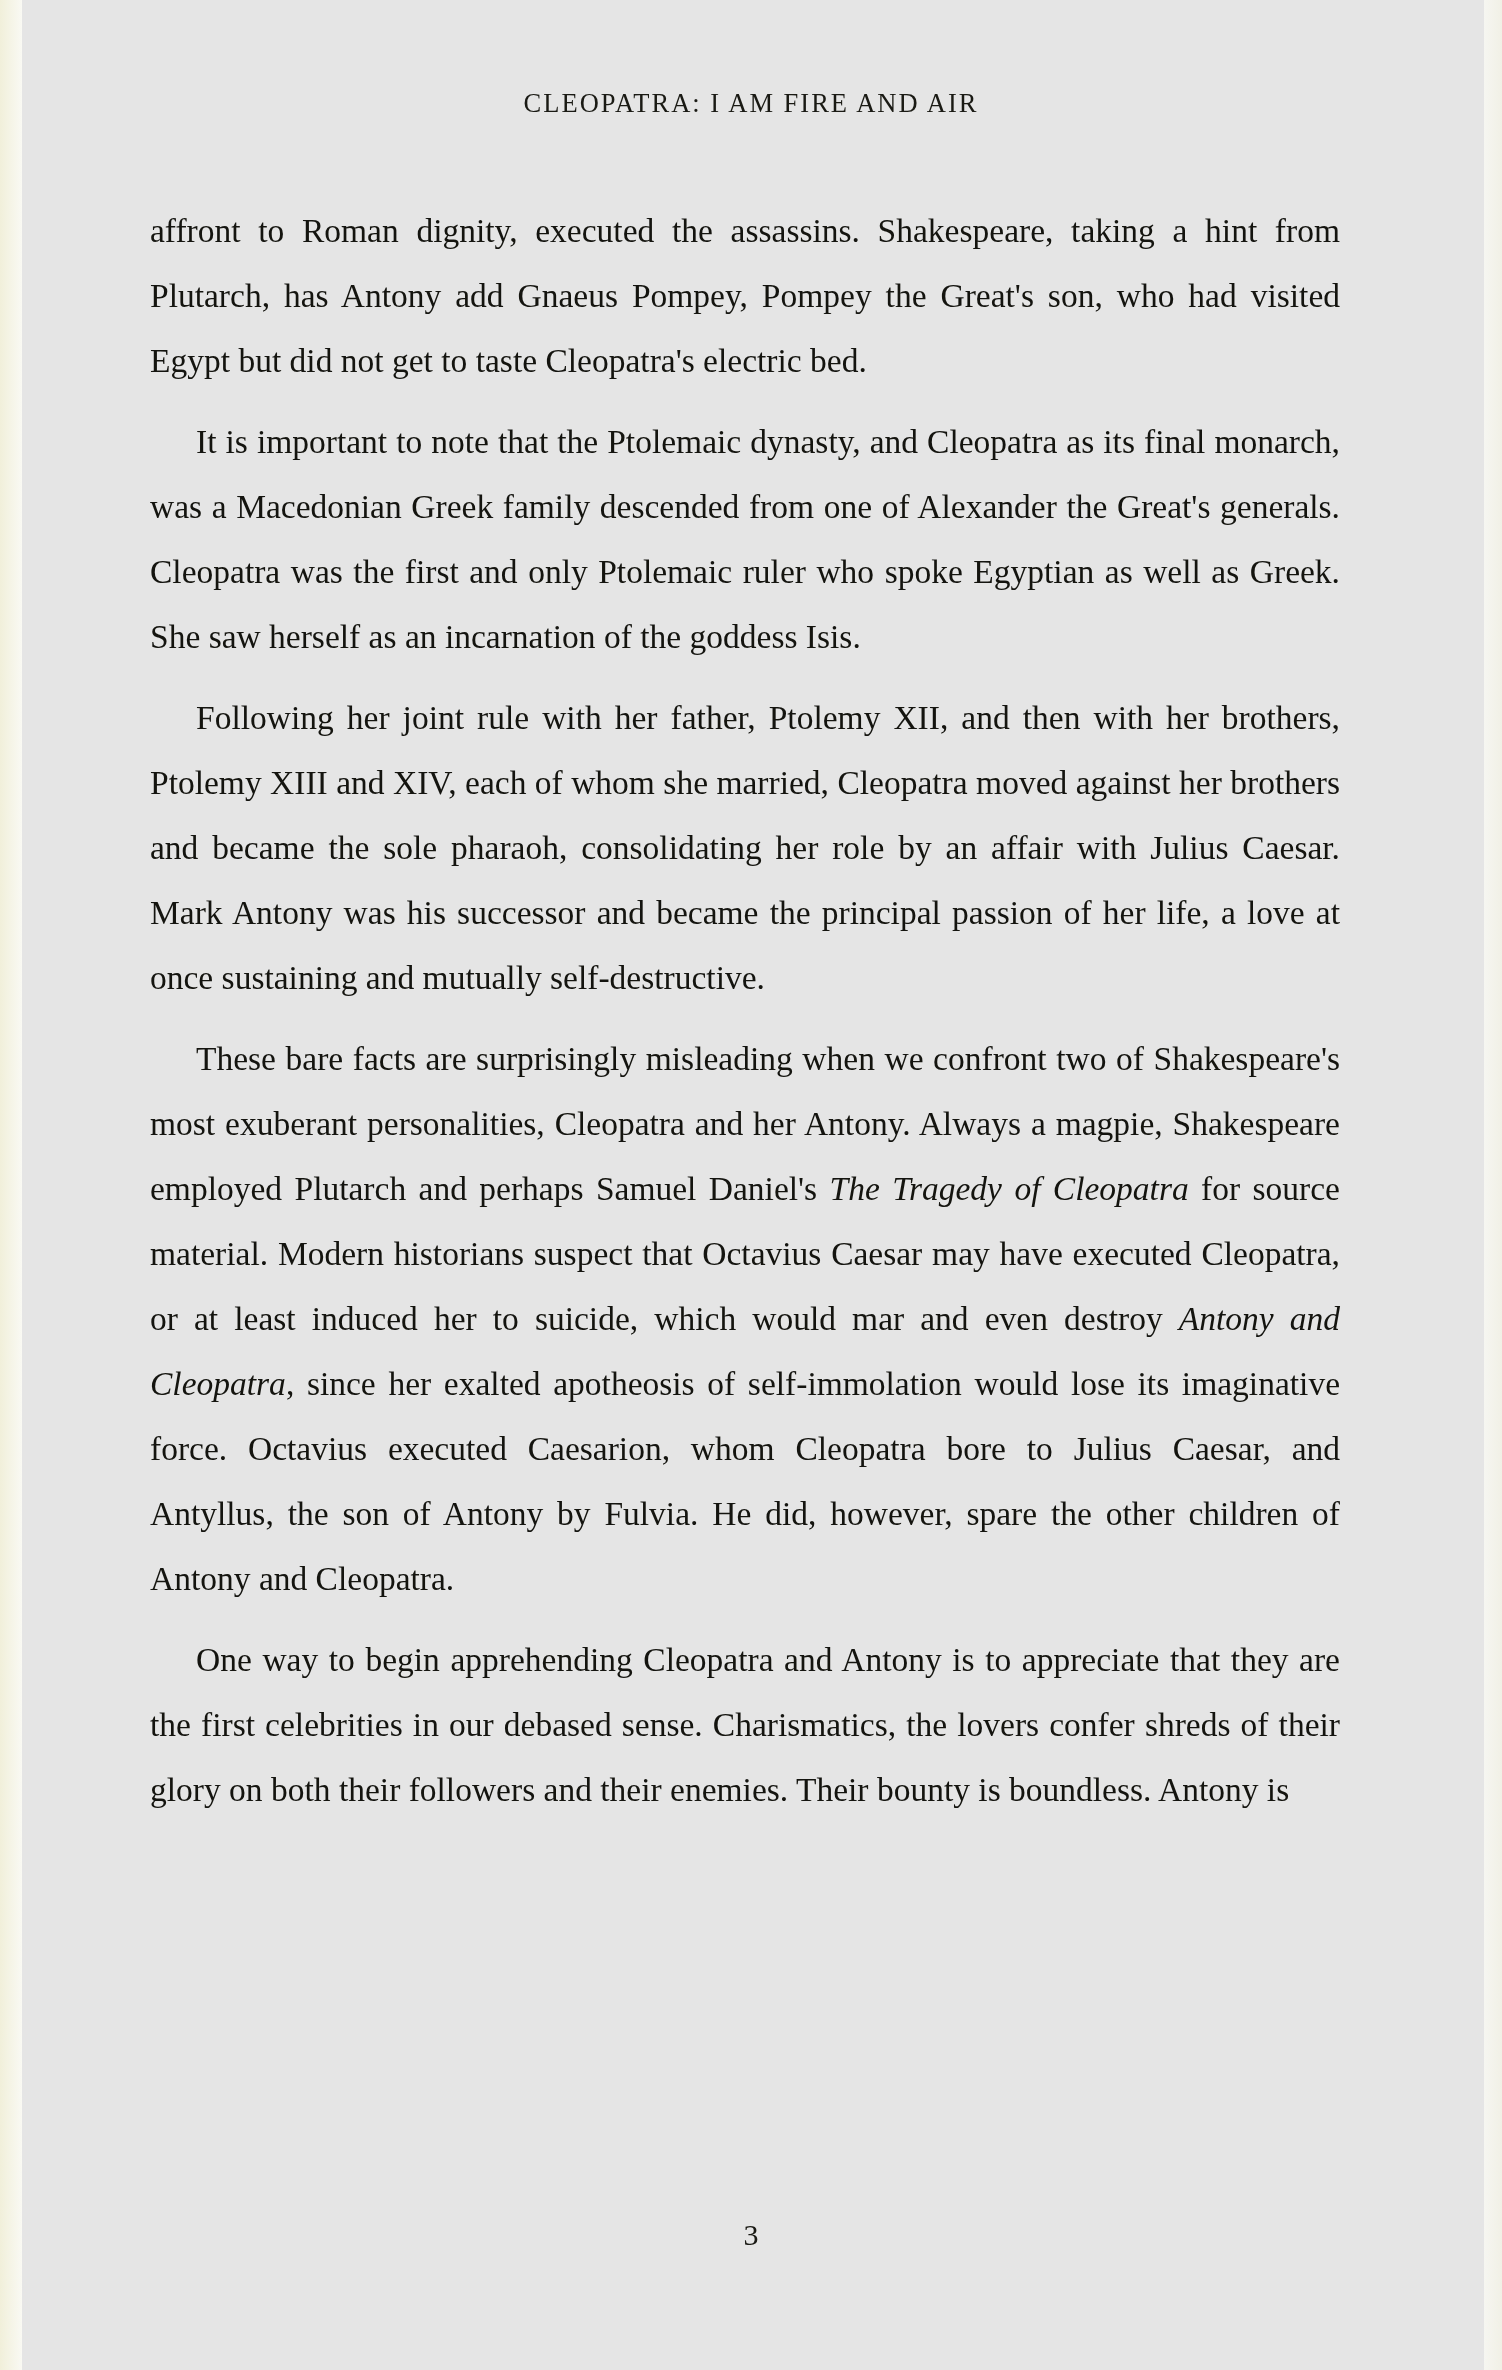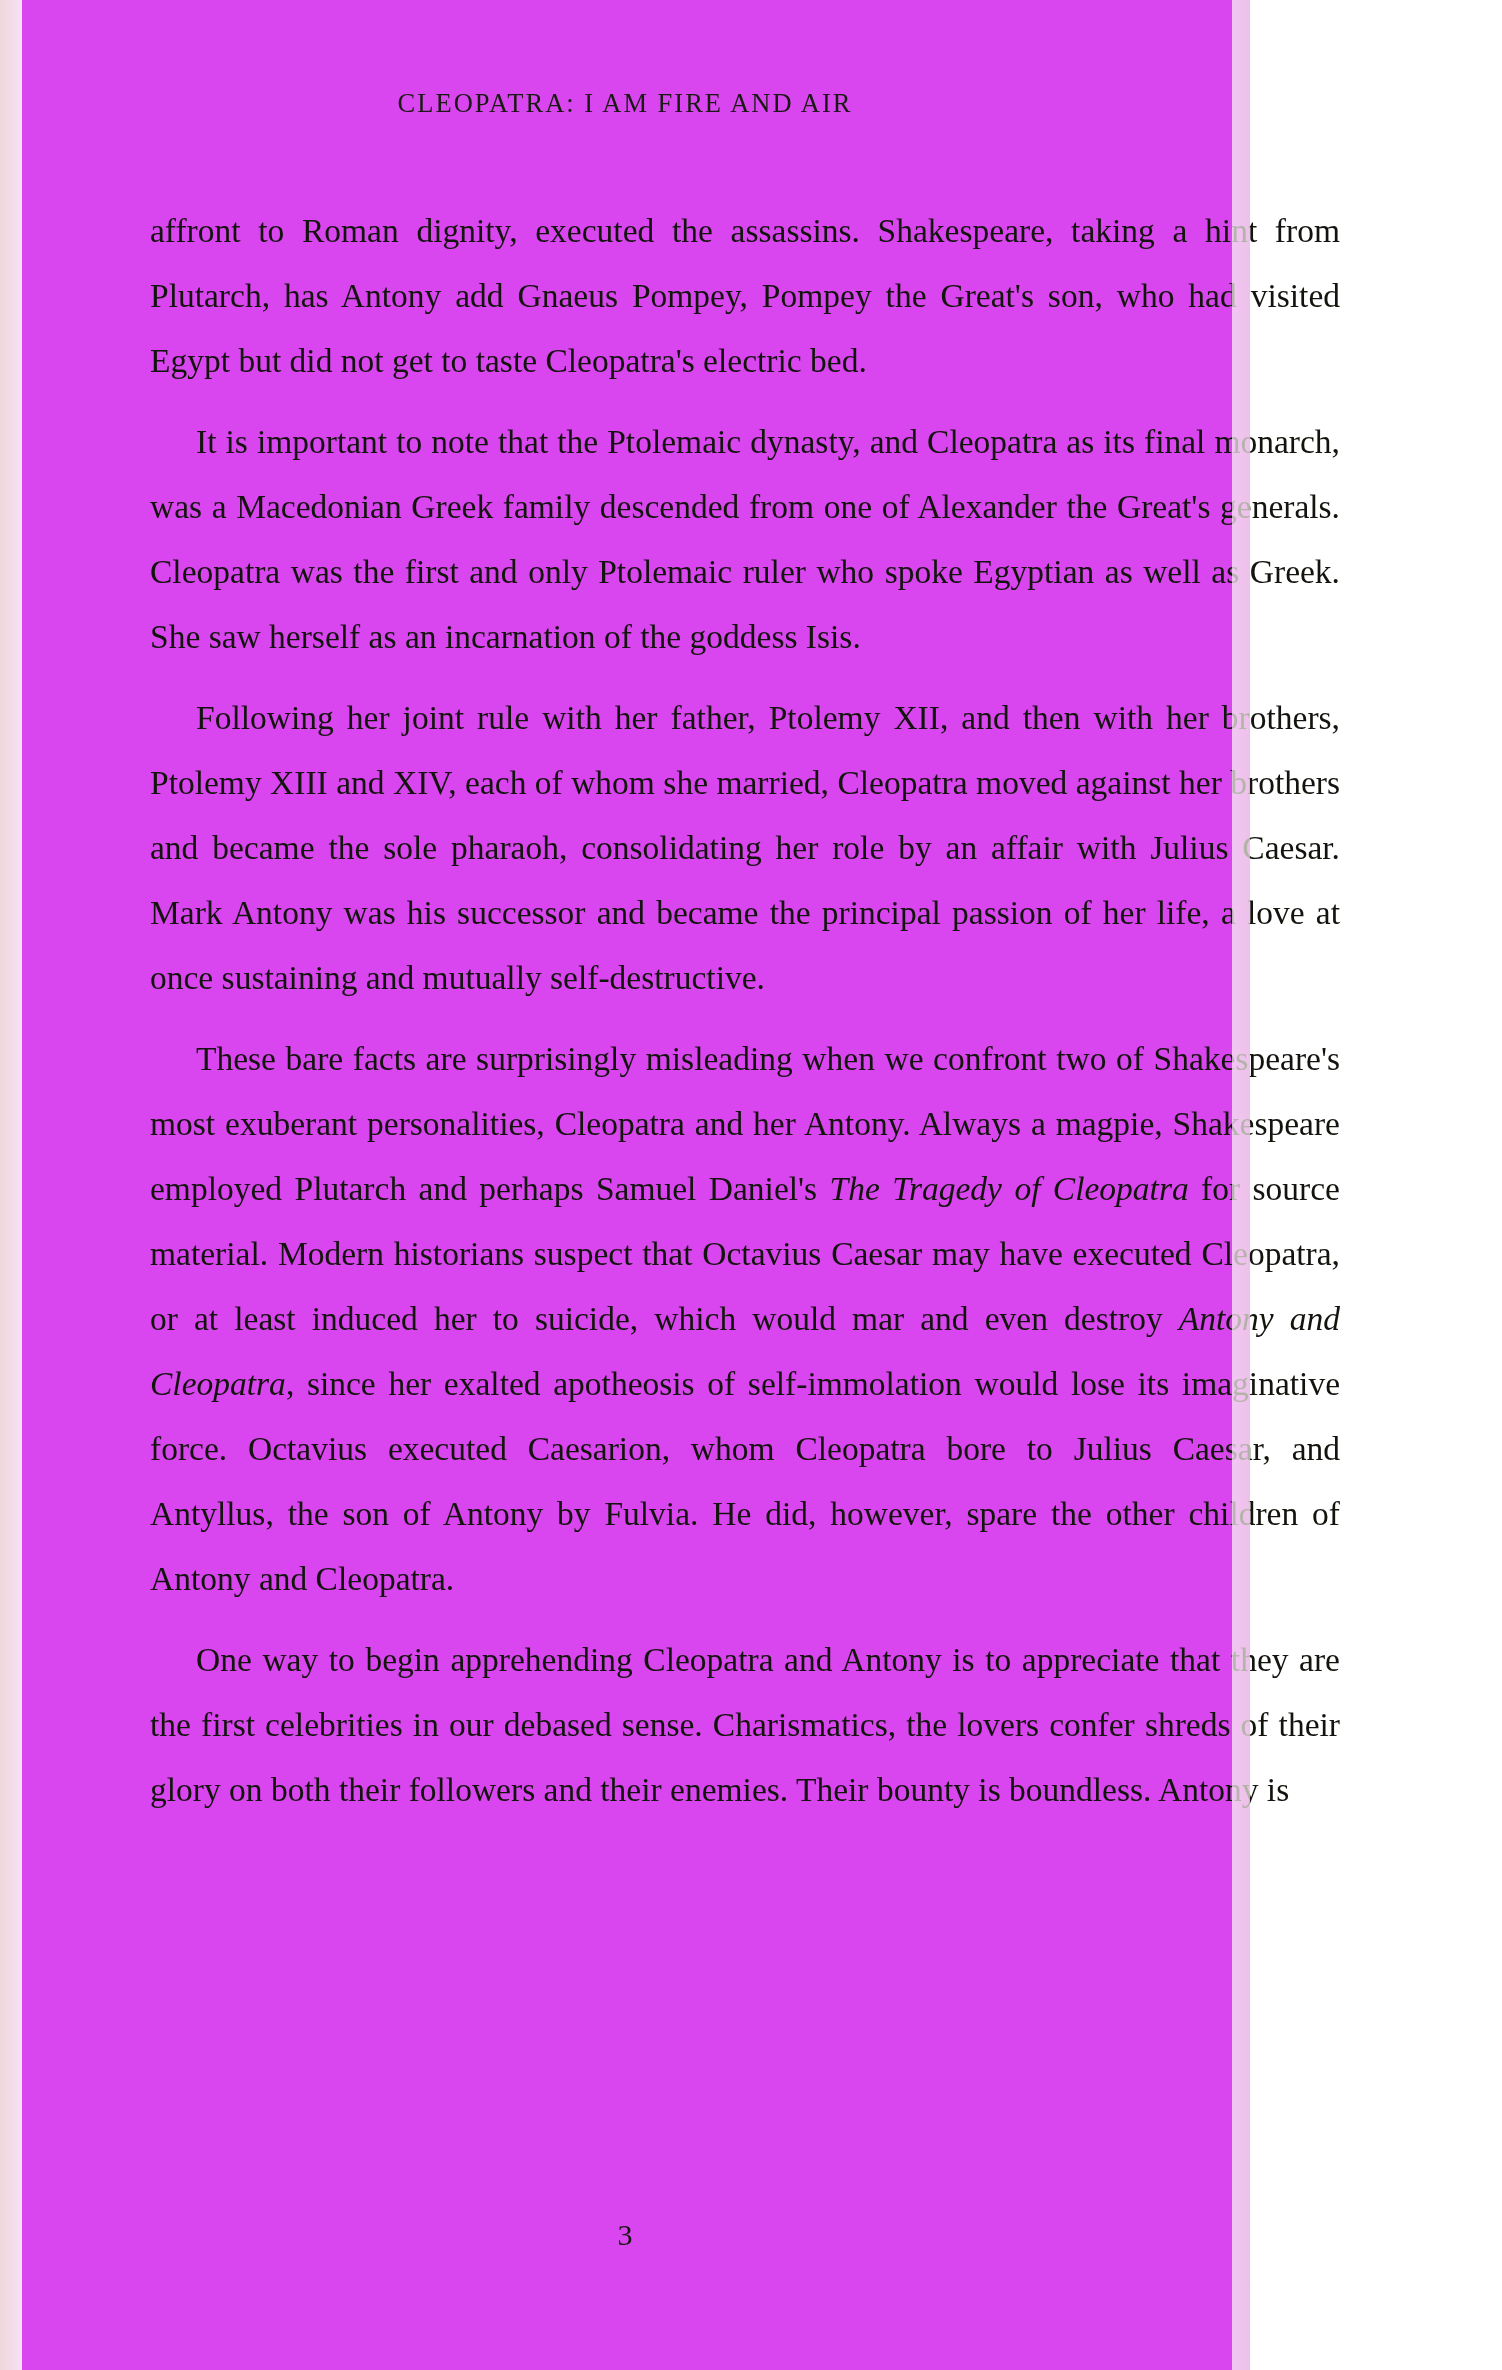--- a/index.html
+++ b/index.html
@@ -12,23 +12,23 @@
     height: 2370px;
     font-family: "Liberation Serif", serif;
     color: #14140f;
     overflow: hidden;
     position: relative;
   }
   .page {
     position: absolute;
     left: 0;
     top: 0;
-    width: 1250px;
+    width: 1502px;
     height: 2370px;
-    background: #d946ef;
+    background: #e5e5e5;
     box-sizing: border-box;
   }
   
   .page::before {
     content: "";
     position: absolute;
     left: 0; top: 0;
     width: 22px; height: 100%;
     background: linear-gradient(to right, #f3f1d8, #fdfdf6);
     opacity: .85;

